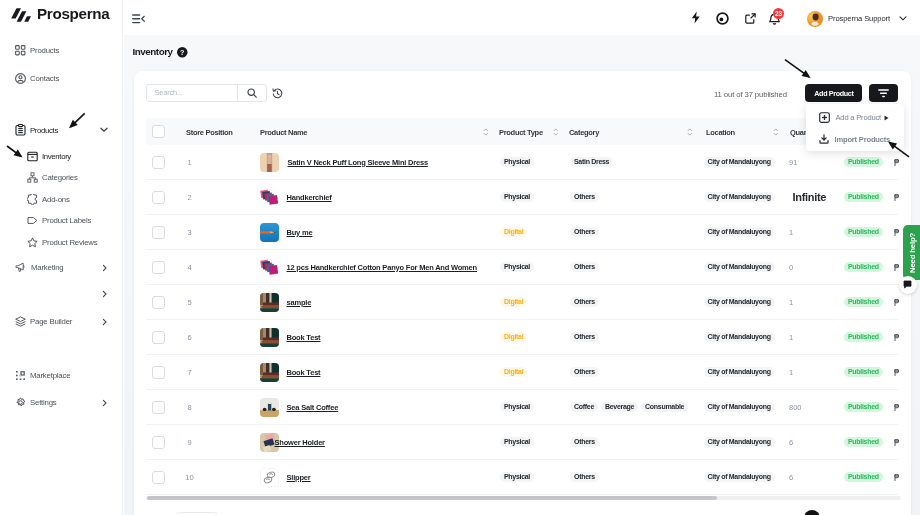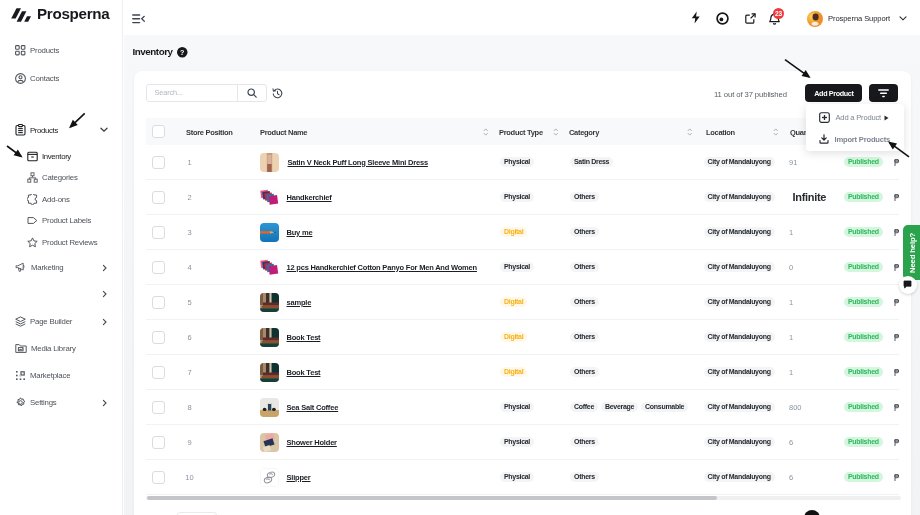--- a/index.html
+++ b/index.html
@@ -151,28 +151,20 @@
     </svg>
   <div class="nav-item" style="top:311px;">
     <svg width="11" height="11" viewBox="0 0 11 11" fill="none" stroke="#52575d" stroke-width="1">
         <path d="M5.5 0.9 L10.3 3.2 L5.5 5.5 L0.7 3.2 Z M0.7 5.6 L5.5 7.9 L10.3 5.6 M0.7 7.9 L5.5 10.2 L10.3 7.9" stroke-linejoin="round"></path>
       </svg>
     <span class="lbl">Page Builder</span>
   </div>
   <svg class="chev" style="left:102px; top:317.5px;" width="6" height="8" viewBox="0 0 6 8">
       <path d="M1.4 1.4 L4 4 L1.4 6.6" fill="none" stroke="#44474c" stroke-width="1.1" stroke-linecap="round"></path>
     </svg>
-  <div class="nav-item" style="top:338px;">
-    <svg width="12" height="11" viewBox="0 0 12 11" fill="none" stroke="#52575d" stroke-width="1">
-        <path d="M0.8 9.4 V1.6 h3.4 l1.2 1.4 h5.8 v6.4 Z" stroke-linejoin="round"></path>
-        <rect x="3.4" y="4.6" width="4.6" height="3.2"></rect>
-        <path d="M3.8 7.4 l1.3 -1.3 1.1 1 1.4 -1.4 0.6 0.6"></path>
-      </svg>
-    <span class="lbl">Media Library</span>
-  </div>
   <div class="nav-item" style="top:365px;">
     <svg width="11" height="11" viewBox="0 0 11 11">
         <g fill="#52575d">
           <rect x="1" y="1" width="1.6" height="1.6"></rect>
           <rect x="1" y="4.7" width="1.6" height="1.6"></rect>
           <rect x="1" y="8.4" width="1.6" height="1.6"></rect>
           <rect x="4.7" y="4.7" width="1.6" height="1.6"></rect>
           <rect x="4.7" y="8.4" width="1.6" height="1.6"></rect>
           <rect x="8.4" y="8.4" width="1.6" height="1.6"></rect>
           <rect x="4.8" y="0.6" width="5.6" height="5.6" fill="#fff"></rect>
@@ -594,21 +586,21 @@
   <div class="cell" style="left:114.5px;">
         <svg class="thumb" viewBox="0 0 19 19">
           <rect width="19" height="19" fill="#d9c6a7"></rect>
           <g transform="rotate(-18 9 9)">
             <rect x="7" y="1.5" width="8.5" height="6" fill="#f0a8a4"></rect>
             <rect x="4" y="6.5" width="9.5" height="6.5" fill="#273455"></rect>
             <rect x="1.5" y="12" width="7" height="5.5" fill="#e7dcc1"></rect>
           </g>
         </svg>
       </div>
-  <div class="cell pname" style="left:141px;">Shower Holder</div>
+  <div class="cell pname" style="left:129px;">Shower Holder</div>
   <div class="cell" style="left:354.5px;">
         <span class="chip">Physical</span>
       </div>
   <div class="cell" style="left:424.5px;">
         <span class="chip" style="margin-right:3px;">Others</span>
       </div>
   <div class="cell" style="left:558px;">
         <span class="chip">City of Mandaluyong</span>
       </div>
   <div class="cell qty" style="left:643.5px;">6</div>

